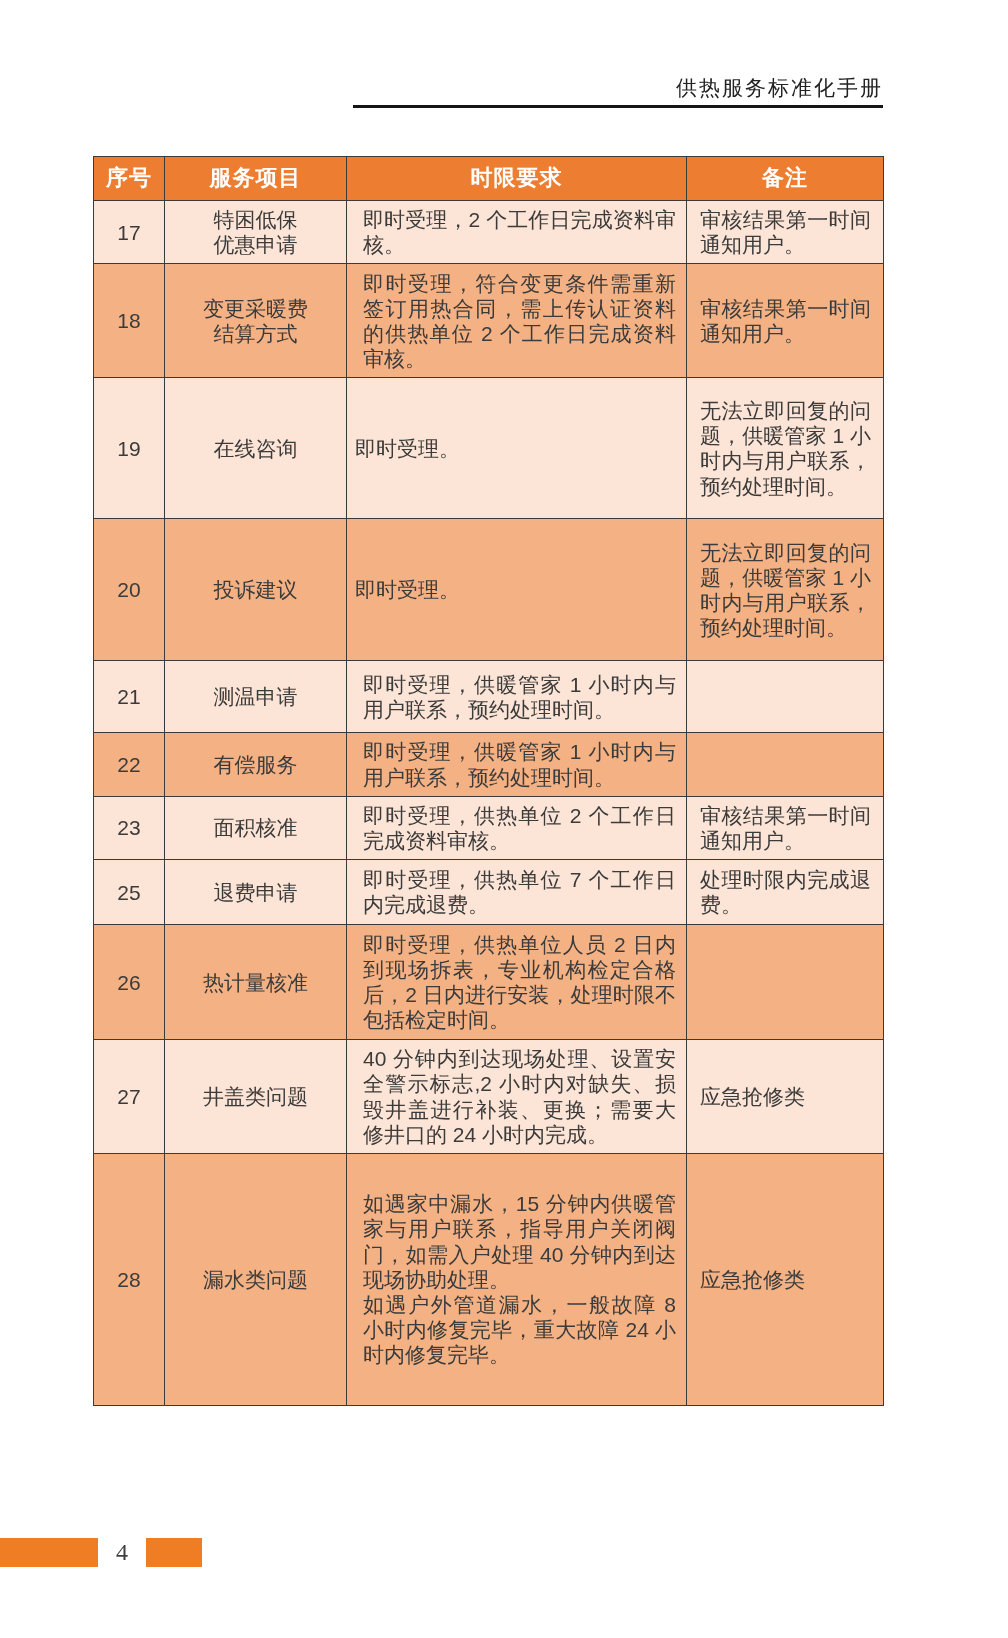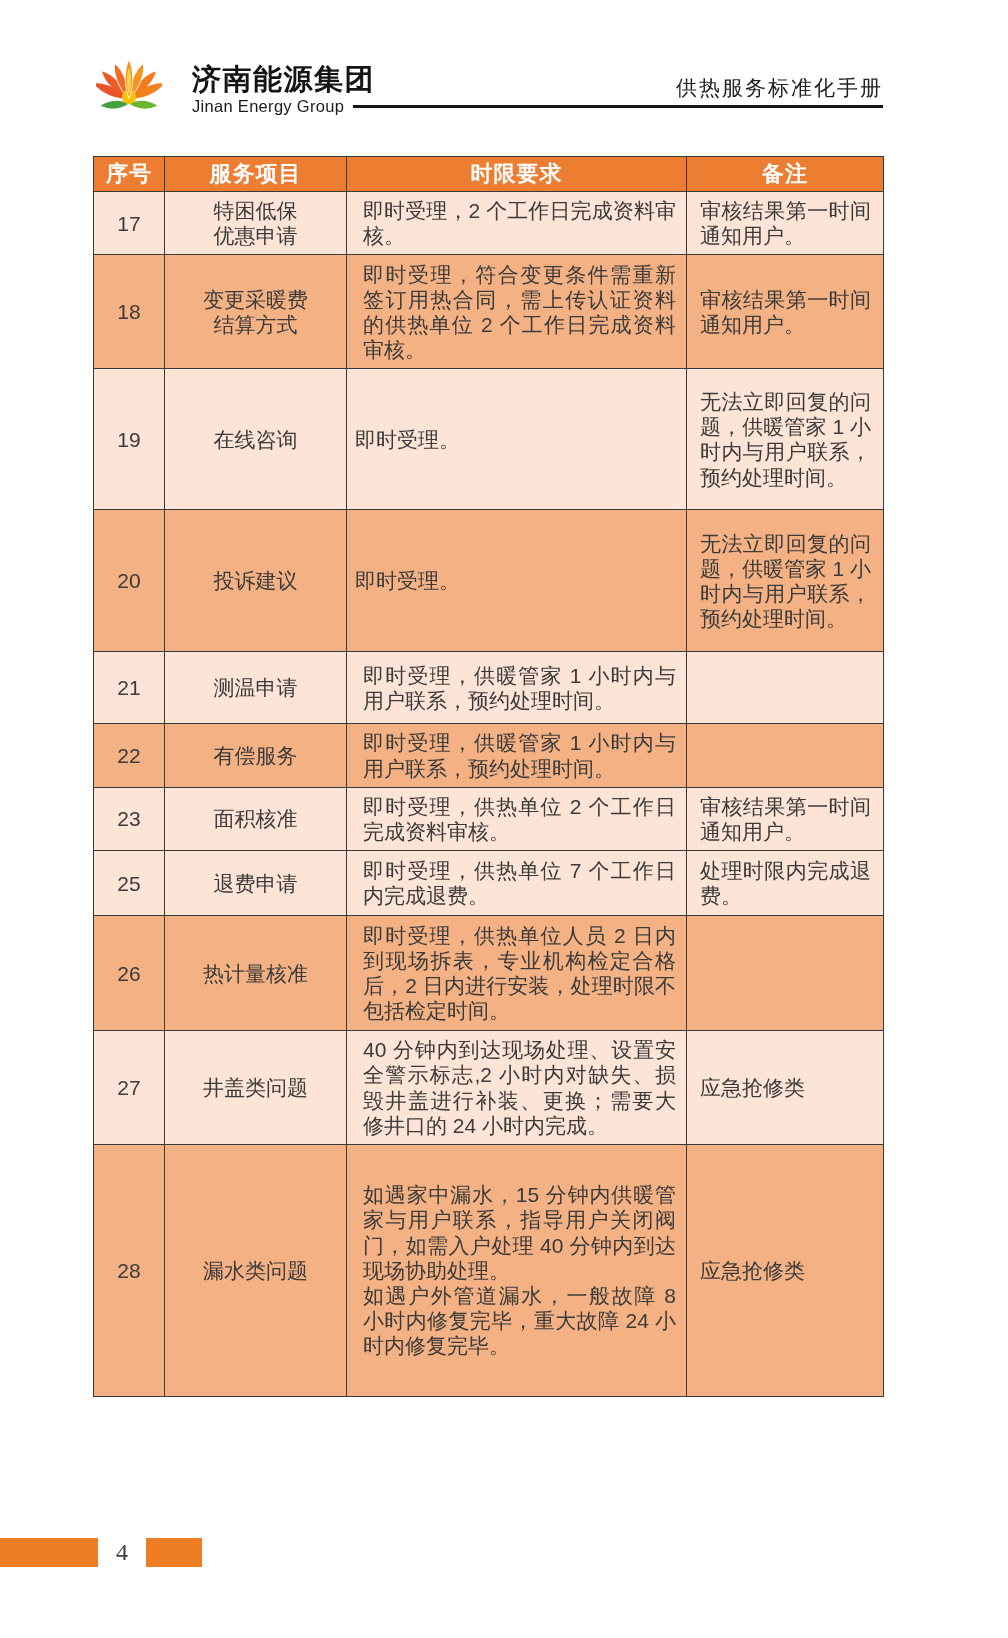--- a/index.html
+++ b/index.html
@@ -69,58 +69,35 @@
     position:absolute;top:1537px;left:98px;width:48px;height:30px;
     text-align:center;font-family:"Liberation Serif","DejaVu Serif",serif;
     font-size:24px;color:#3f3f3f;line-height:30px;
   }
 </style>
 </head>
 <body>
 
 <div class="page">
 
-  <div class="logo-block">
-    <svg class="logo-svg" viewBox="0 0 120 112" aria-hidden="true">
-
-      <path d="M60,78 C50,58 50,26 60,10 C70,26 70,58 60,78 Z" transform="rotate(-66 60 80)" fill="#E8542A"></path>
-      <path d="M60,78 C50,58 50,26 60,10 C70,26 70,58 60,78 Z" transform="rotate(66 60 80)" fill="#F58220"></path>
-      <path d="M60,78 C50,58 50,26 60,10 C70,26 70,58 60,78 Z" transform="rotate(-44 60 80)" fill="#EF5A24"></path>
-      <path d="M60,78 C50,58 50,26 60,10 C70,26 70,58 60,78 Z" transform="rotate(44 60 80)" fill="#F47B20"></path>
-      <path d="M60,78 C50,58 50,26 60,10 C70,26 70,58 60,78 Z" transform="rotate(-22 60 80)" fill="#F26B22" stroke="#ffffff" stroke-width="1.6"></path>
-      <path d="M60,78 C50,58 50,26 60,10 C70,26 70,58 60,78 Z" transform="rotate(22 60 80)" fill="#F7931E" stroke="#ffffff" stroke-width="1.6"></path>
-
-      <path d="M8,92 Q34,76 60,88 Q36,104 8,92 Z" fill="#45A13F"></path>
-      <path d="M112,92 Q86,76 60,88 Q84,104 112,92 Z" fill="#6CB52F"></path>
-
-      <circle cx="60" cy="76" r="13" fill="#F9C20A"></circle>
-
-      <path d="M60,78 C51,58 51,26 60,8 C69,26 69,58 60,78 Z" fill="#F7941D" stroke="#ffffff" stroke-width="1.6"></path>
-      <path d="M60,72 C55,58 55,34 60,22 C65,34 65,58 60,72 Z" fill="#FFD34D"></path>
-    </svg>
-    <div class="logo-text">
-      <div class="company-cn">济南能源集团</div>
-      <div class="company-en">Jinan Energy Group</div>
-    </div>
-  </div>
 
   <div class="doc-title-block">
     <span class="doc-title">供热服务标准化手册</span>
   </div>
   <div class="header-rule"></div>
 
   <table class="svc">
     <colgroup>
       <col style="width:71px">
         <col style="width:182px">
         <col style="width:340px">
         <col style="width:197px">
     </colgroup>
     <thead>
-      <tr style="height:35px">
+      <tr style="height:44px">
         <th>序号</th>
         <th>服务项目</th>
         <th>时限要求</th>
         <th>备注</th>
       </tr>
     </thead>
     <tbody>
       <tr class="light" style="height:58px">
         <td class="c-no">17</td>
         <td class="c-item">特困低保

